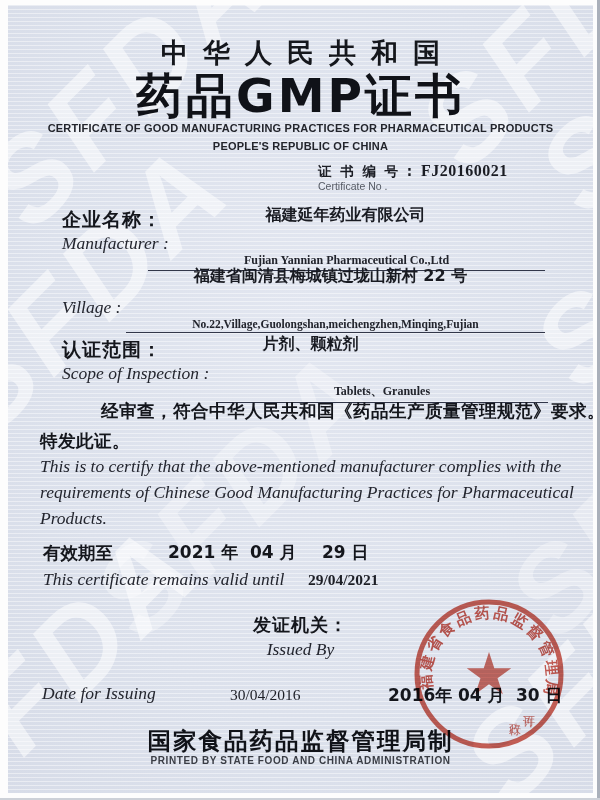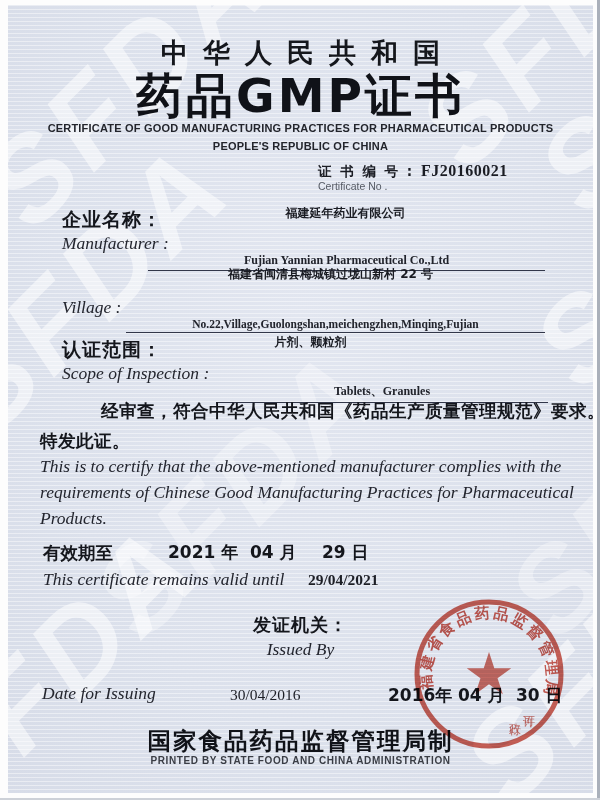--- a/index.html
+++ b/index.html
@@ -37,21 +37,21 @@
   .country{top:30px;font-size:27px;font-weight:bold;letter-spacing:15px;text-indent:15px;color:#15171c;}
   .big-title{top:60px;font-size:47px;font-weight:bold;letter-spacing:3px;color:#101218;}
   .sub-en{font-family:"Liberation Sans",sans-serif;font-weight:bold;color:#23252c;font-size:11px;letter-spacing:0.2px;}
   .sub-en1{top:117px;}
   .sub-en2{top:135px;}
   .certno-cn{left:310px;top:157px;font-size:13.5px;font-weight:bold;letter-spacing:2px;color:#1b1d24;}
   .certno-val{font-family:"Liberation Serif",serif;font-size:16px;letter-spacing:0.5px;}
   .certno-en{left:310px;top:175px;font-size:10.5px;color:#555a64;font-family:"Liberation Sans",sans-serif;}
   .lbl-cn{left:54px;font-size:19px;font-weight:bold;letter-spacing:1px;color:#14161c;}
   .lbl-en{left:54px;font-family:"Liberation Serif",serif;font-style:italic;font-size:17.5px;color:#23252e;}
-  .val-cn{position:absolute;text-align:center;font-size:12px;font-weight:bold;color:#191b22;white-space:nowrap;}
+  .val-cn{position:absolute;text-align:center;font-size:16px;font-weight:bold;color:#191b22;white-space:nowrap;}
   .uline{position:absolute;border-bottom:1.5px solid #32374a;text-align:center;
          font-family:"Liberation Serif",serif;font-weight:bold;font-size:12px;color:#22242c;
          padding-bottom:2px;white-space:nowrap;margin-top:20px;}
   .stmt-cn{font-size:17.5px;font-weight:bold;color:#14161c;letter-spacing:0.5px;}
   .stmt-en{font-family:"Liberation Serif",serif;font-style:italic;font-size:17.5px;color:#23252e;line-height:26px;}
   .date-part{font-weight:bold;font-size:17px;color:#14161c;}
   .serif-num{font-family:"Liberation Serif",serif;font-size:15.5px;color:#1d1f26;}
   .footer-cn{top:720px;font-size:23.5px;font-weight:bold;letter-spacing:2px;color:#101218;}
   .footer-en{top:750px;font-family:"Liberation Sans",sans-serif;font-weight:bold;font-size:10px;letter-spacing:0.6px;color:#3a3d45;}
   .seal{position:absolute;left:395px;top:583px;width:172px;height:172px;z-index:3;mix-blend-mode:multiply;}

